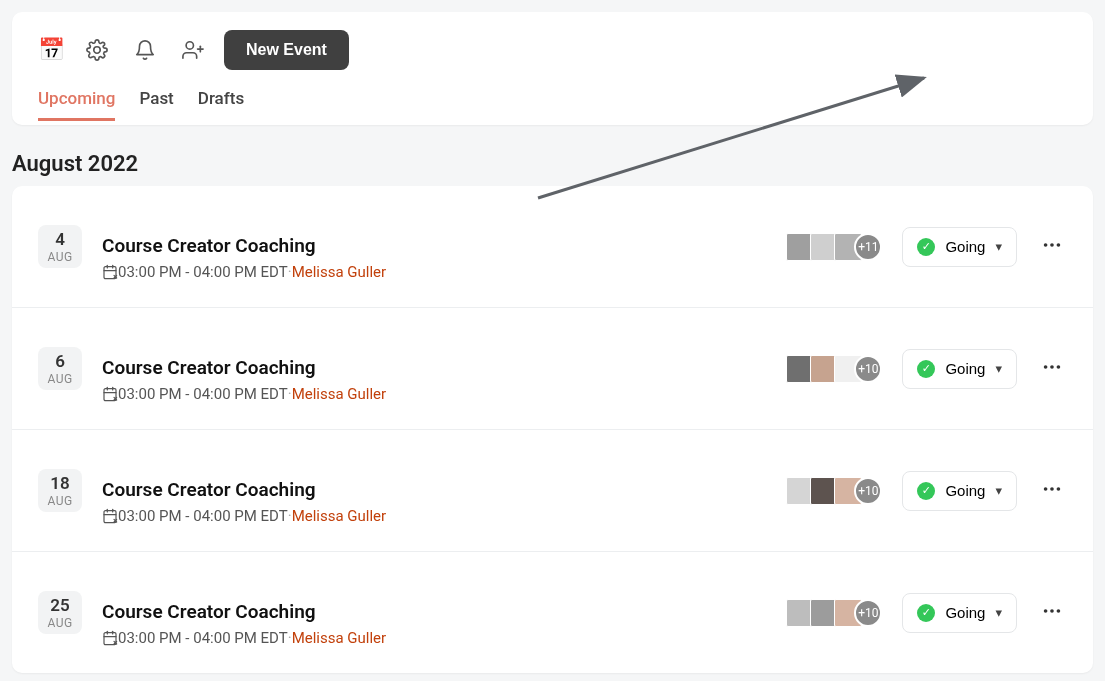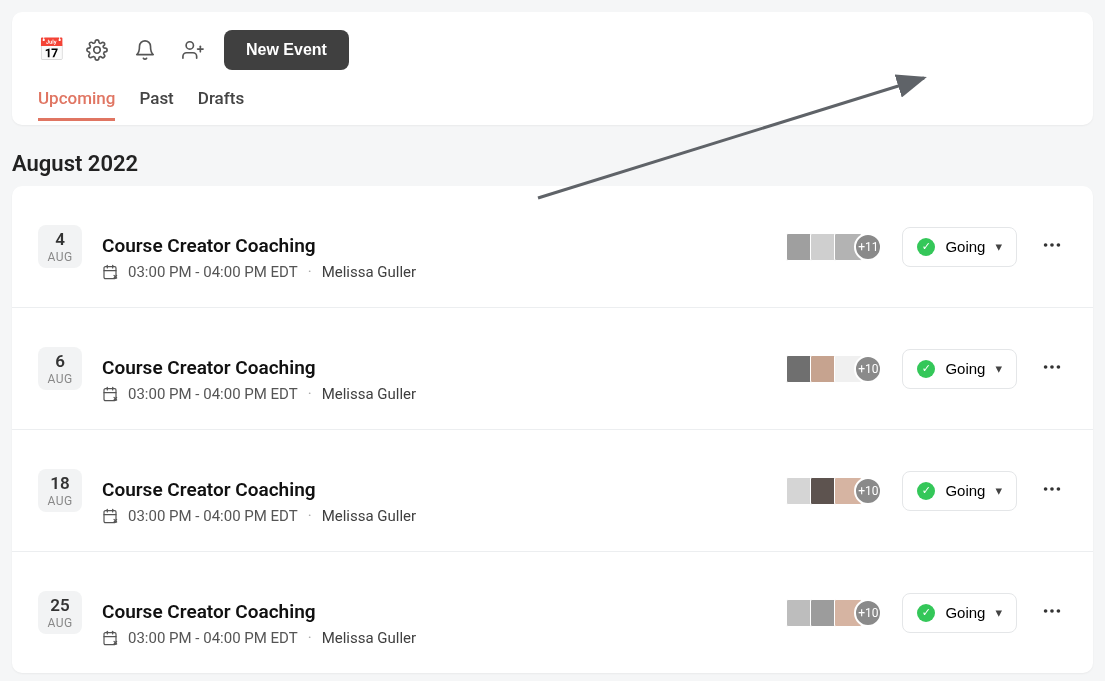--- a/index.html
+++ b/index.html
@@ -114,26 +114,25 @@
   .event-main { flex: 1; min-width: 0; }
   .event-title {
     font-size: 19px;
     font-weight: 600;
     margin-bottom: 6px;
     margin-top: 22px;
   }
   .event-sub {
     display: flex;
     align-items: center;
-    gap: 10px;
     font-size: 15px;
     color: #555;
   }
   .event-sub .dot { color: #aaa; }
-  .event-sub .host { color: #404040; }
+  .event-sub .host { color: #c2410c; }
   .event-sub .cal-small { color: #555; display:flex; }
 
   .attendees {
     display: flex;
     flex: none;
   }
   .av {
     width: 28px; height: 28px;
     margin-left: -4px;
     border-radius: 2px;

